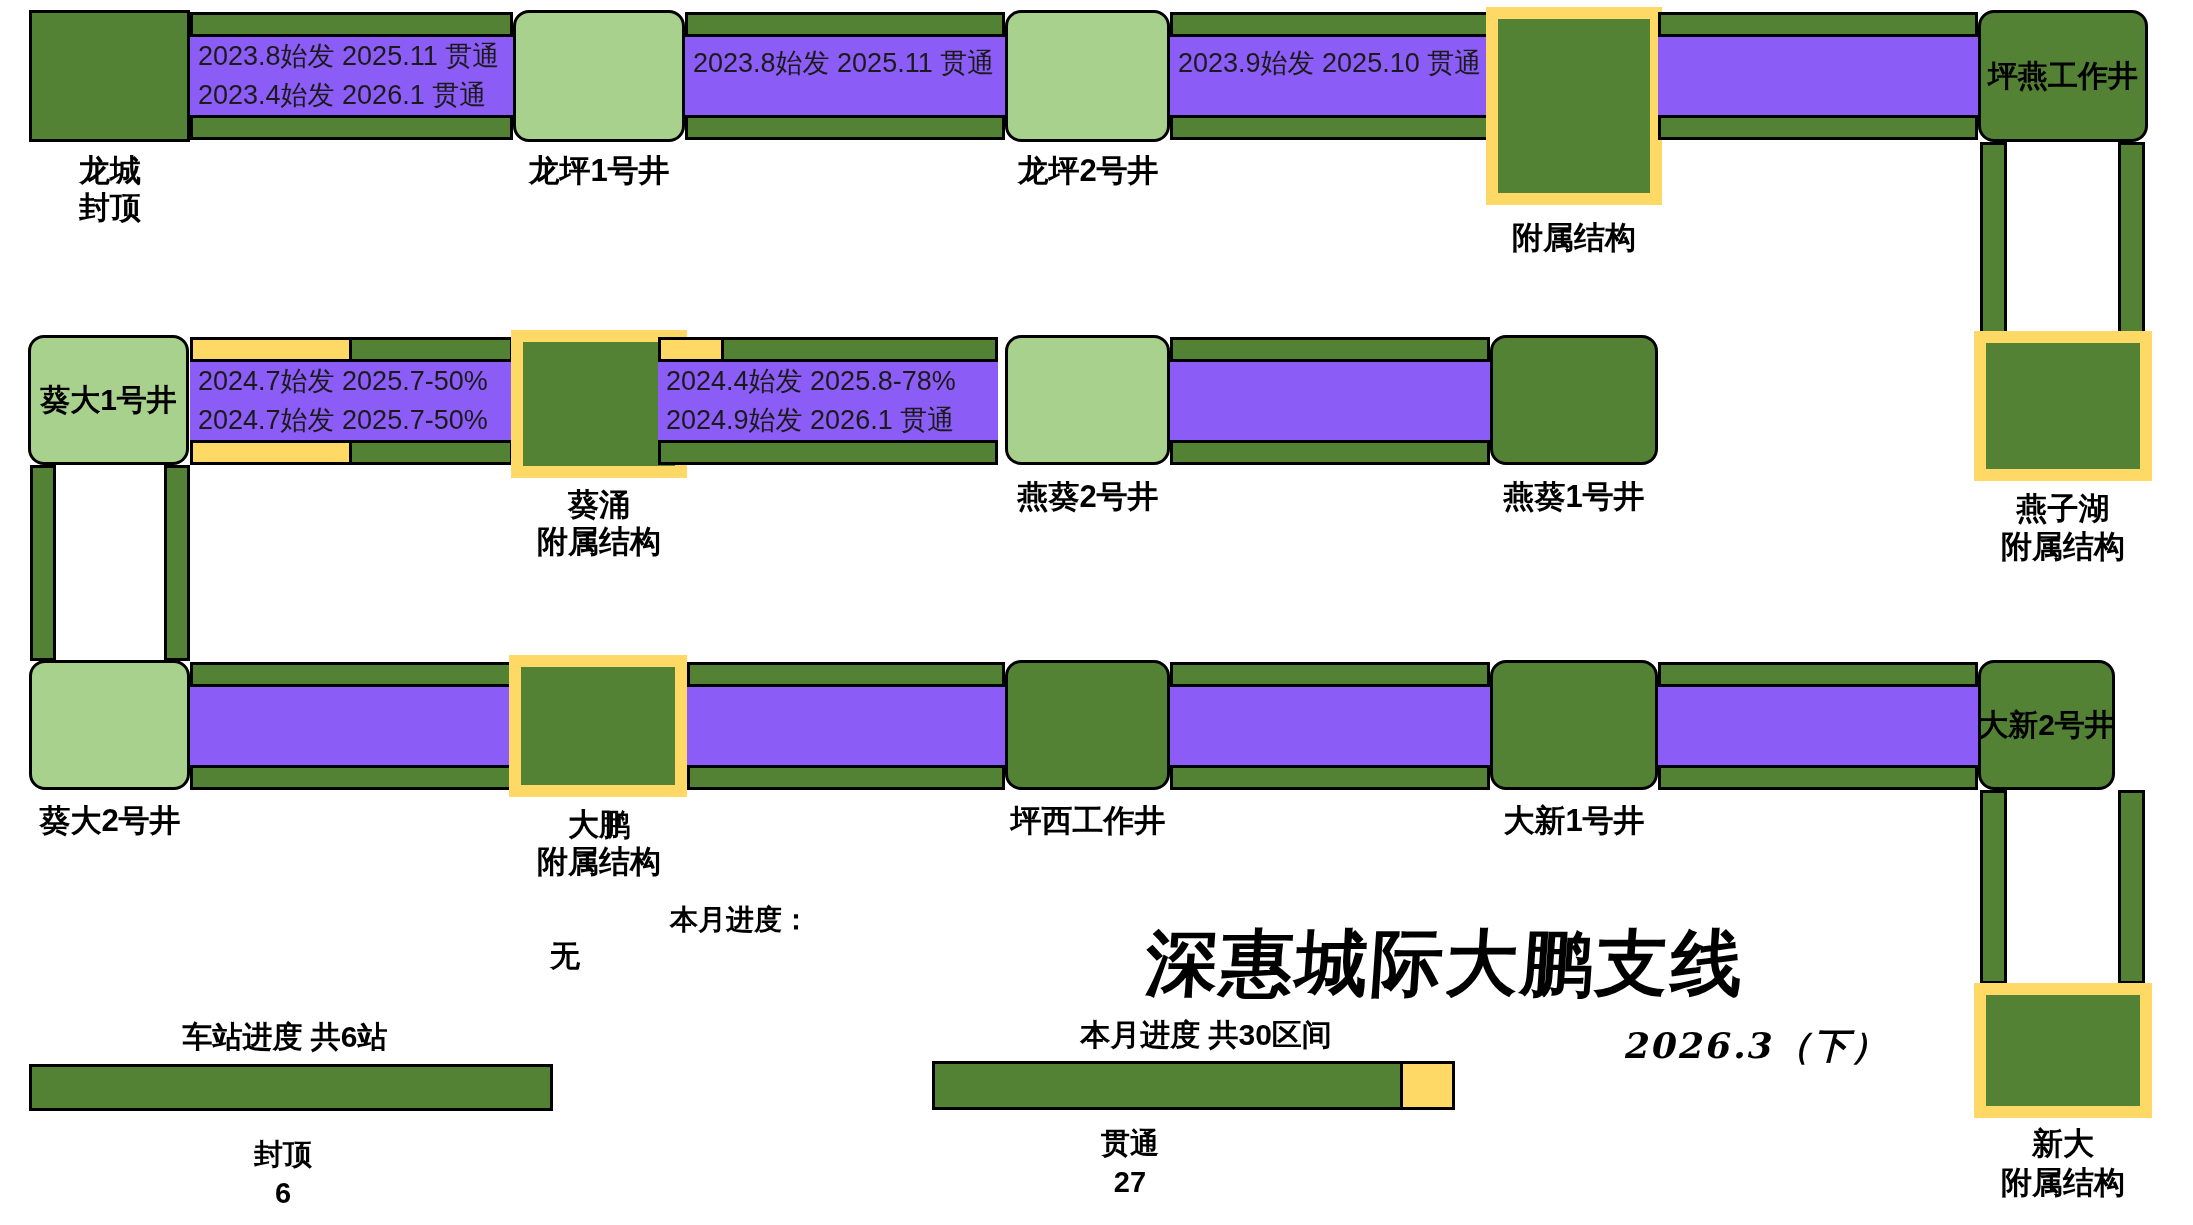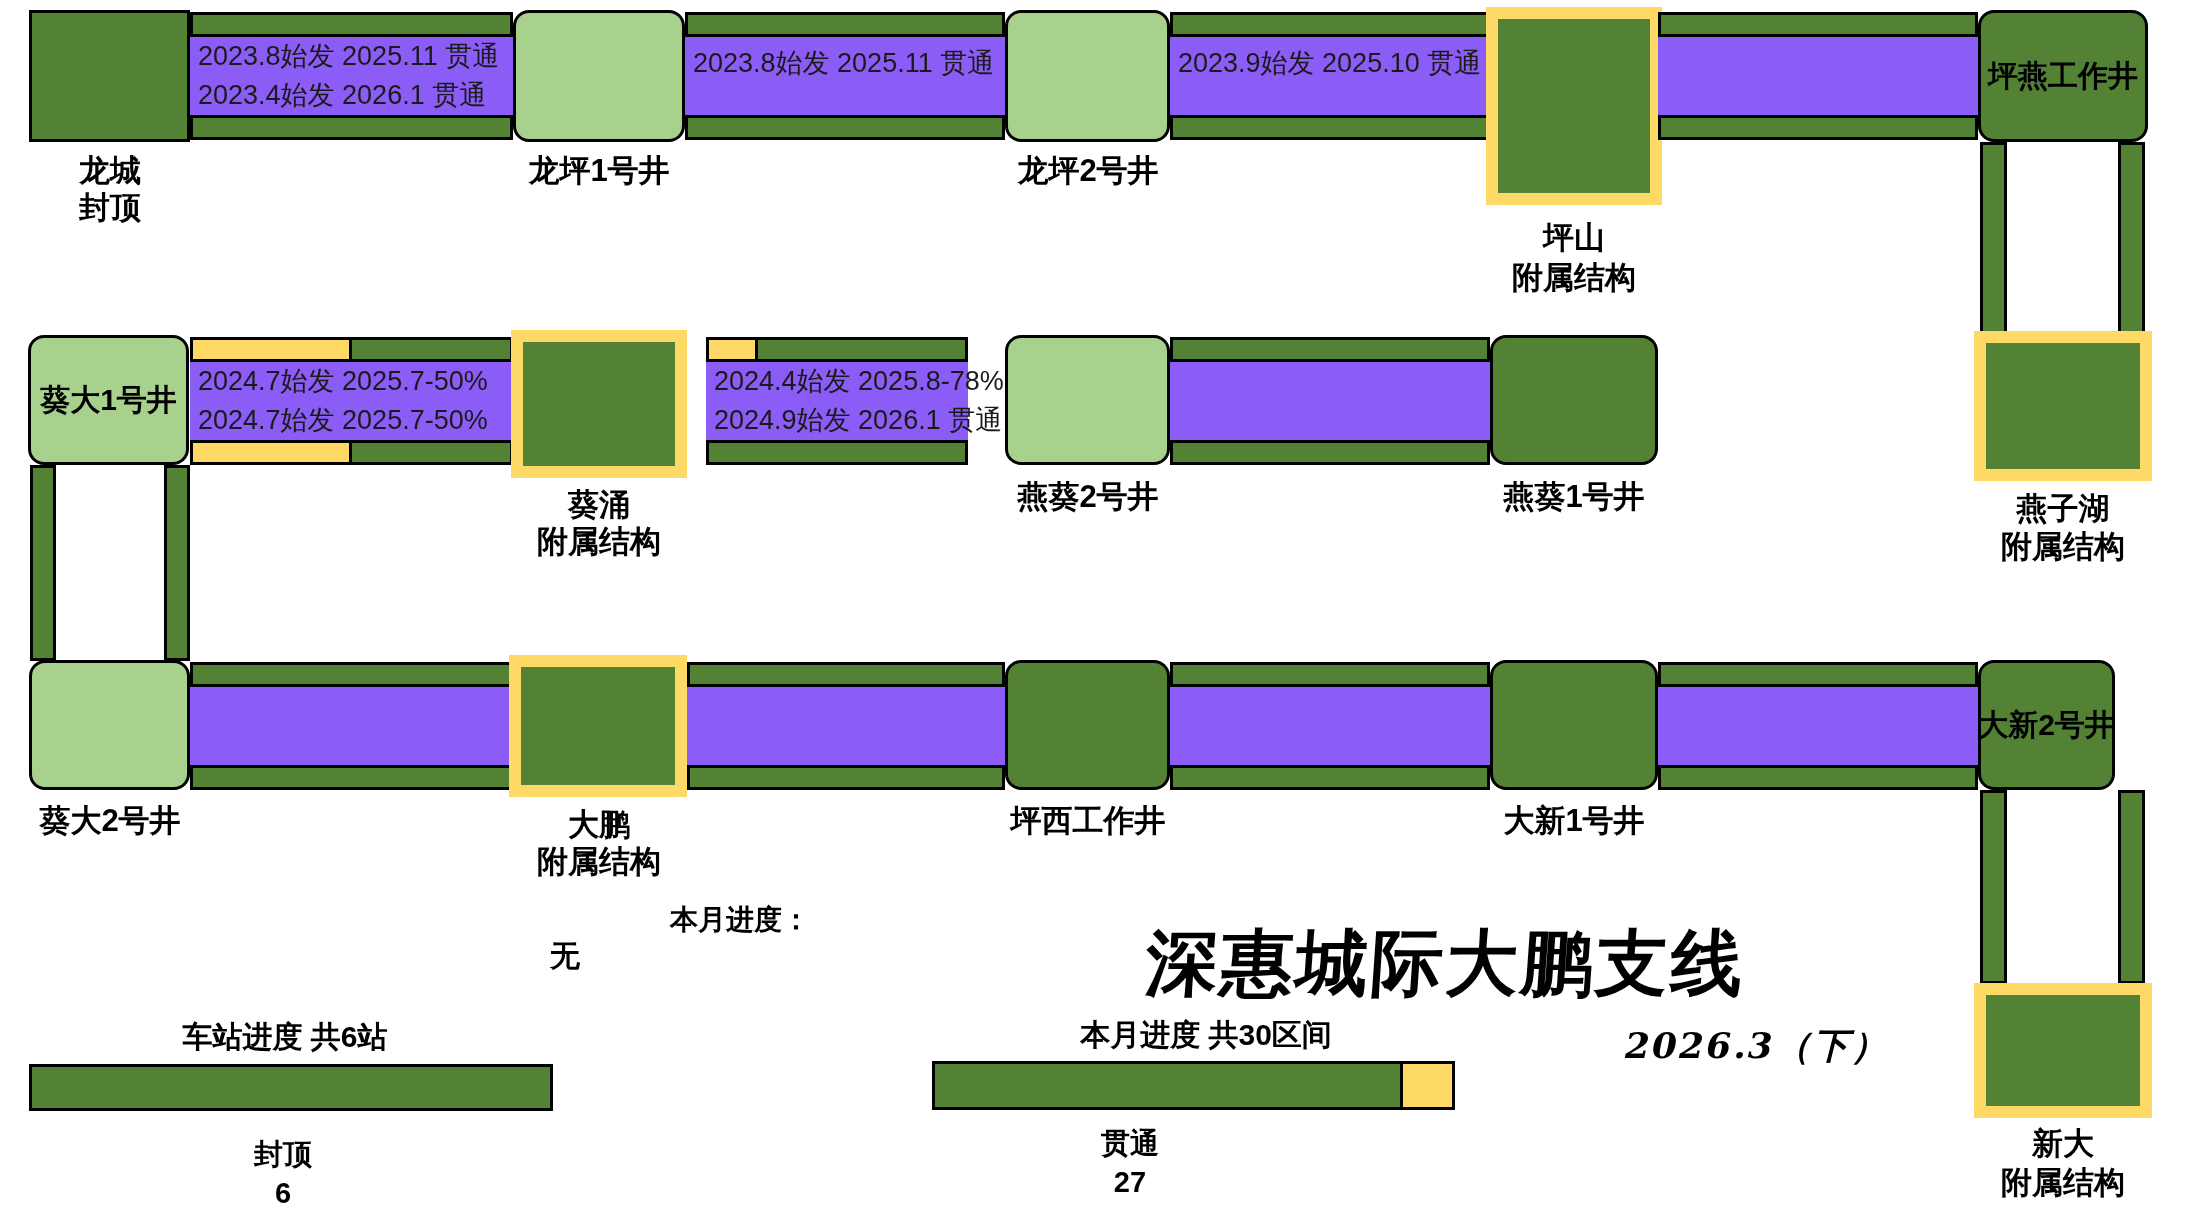--- a/index.html
+++ b/index.html
@@ -97,21 +97,20 @@
       <div class="tline">2023.9始发 2025.10 贯通</div>
       <div class="tline"></div>
     </div>
     <div class="tbar">
         <div class="seg seg-green"></div>
       </div>
   </div>
 
   <div class="accbox" style="left:1486px;top:7px;width:176px;height:198px"></div>
   <div class="lbl" style="left:1434px;top:218px;width:280px;line-height:40px">
-    <div>坪山</div>
     <div>附属结构</div>
   </div>
 
   <div class="tunnel" style="left:1658px;top:12px;width:320px">
     <div class="tbar">
         <div class="seg seg-green"></div>
       </div>
     <div class="tmid"></div>
     <div class="tbar">
         <div class="seg seg-green"></div>
@@ -143,21 +142,21 @@
       <div class="seg seg-green"></div>
     </div>
   </div>
 
   <div class="accbox" style="left:511px;top:330px;width:176px;height:148px"></div>
   <div class="lbl" style="left:459px;top:486px;width:280px">
     <div>葵涌</div>
     <div>附属结构</div>
   </div>
 
-  <div class="tunnel" style="left:706px;top:337px;width:262px">
+  <div class="tunnel" style="left:658px;top:337px;width:340px">
     <div class="tbar">
       <div class="seg seg-yellow" style="width: 19%;"></div>
       <div class="seg seg-green"></div>
     </div>
     <div class="tmid">
       <div class="tline">2024.4始发 2025.8-78%</div>
       <div class="tline">2024.9始发 2026.1 贯通</div>
     </div>
     <div class="tbar">
         <div class="seg seg-green"></div>

